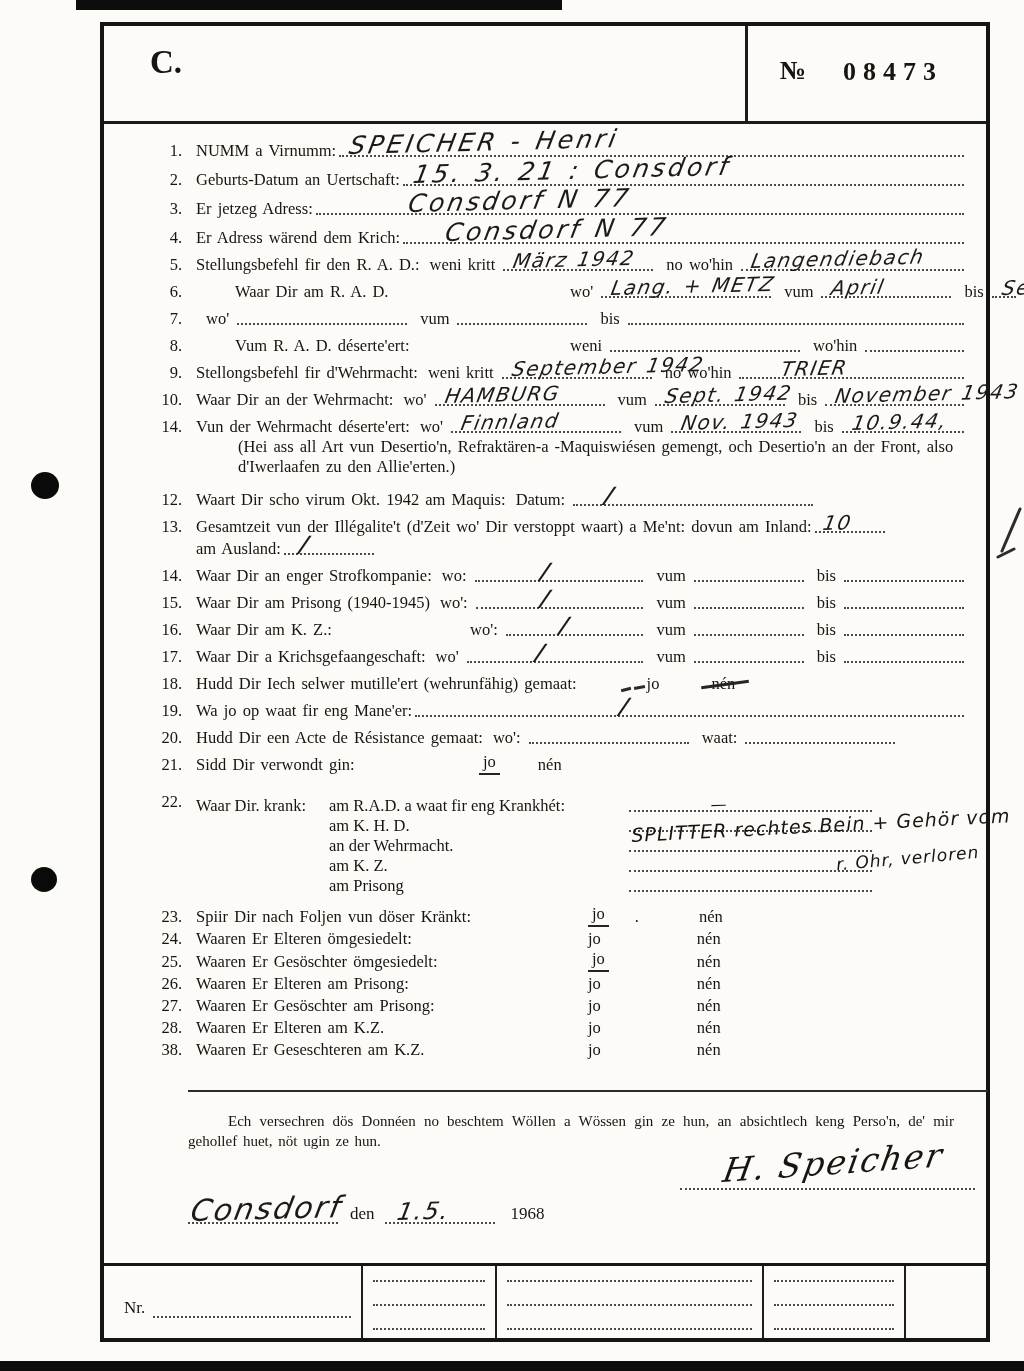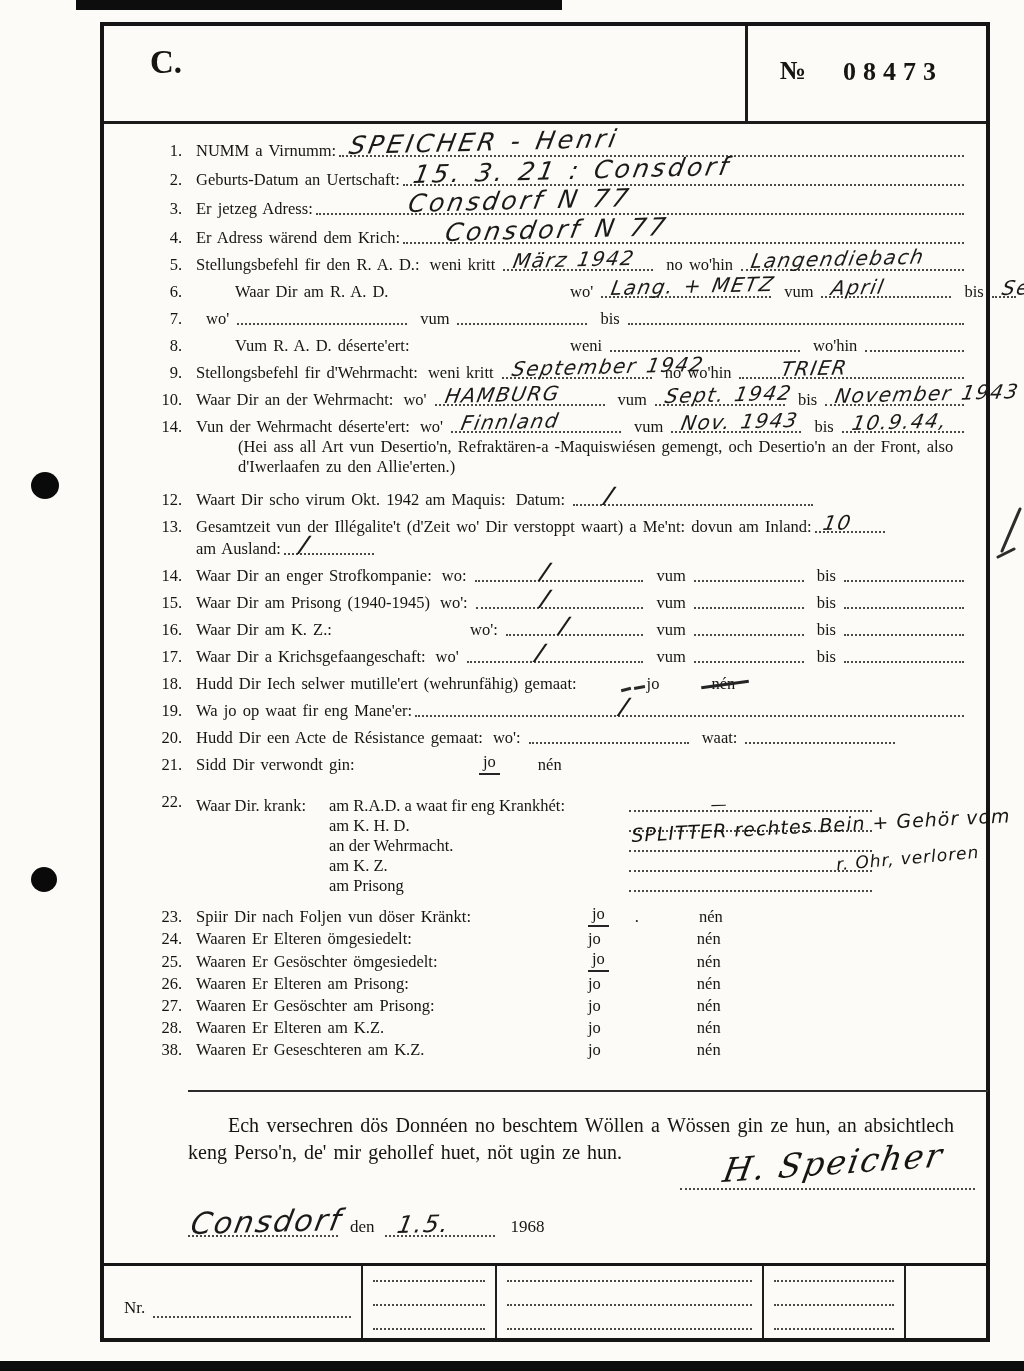--- a/index.html
+++ b/index.html
@@ -83,21 +83,21 @@
   .r22-dots { flex:0 0 243px; border-bottom:2px dotted #4c4a46; height:5px; margin:0 0 4px 0; position:relative; }
   .splitter1 { position:absolute; left:436px; top:32px; white-space:nowrap;
     font-family:"DejaVu Sans", sans-serif; font-style:italic; font-size:19px; letter-spacing:1px;
     transform:rotate(-3deg); transform-origin:left bottom; }
   .splitter2 { position:absolute; left:640px; top:56px; white-space:nowrap;
     font-family:"DejaVu Sans", sans-serif; font-style:italic; font-size:17px; letter-spacing:1px;
     transform:rotate(-5deg); }
 
   
   .sep-line { margin:30px 0 0 42px; width:800px; border-top:2px solid #2b2b2b; }
-  .decl { margin:20px 16px 0 42px; font-size:20px; line-height:1.32; text-indent:40px; text-align:justify; word-spacing:2px; }
+  .decl { margin:20px 16px 0 42px; font-size:15px; line-height:1.32; text-indent:40px; text-align:justify; word-spacing:2px; }
   .signoff { display:flex; align-items:flex-end; margin:52px 0 0 42px; font-size:17px; }
   .place-dots { flex:0 0 150px; border-bottom:2px dotted #4c4a46; height:5px; position:relative; }
   .place-dots .hw { font-size:30px; letter-spacing:2px; bottom:-6px; left:0; }
   .den { margin:0 10px 0 12px; }
   .date-dots { flex:0 0 110px; border-bottom:2px dotted #4c4a46; height:5px; position:relative; }
   .date-dots .hw { font-size:24px; left:10px; }
   .year { margin-left:16px; }
   .sig-block { position:absolute; right:6px; top:1158px; width:300px; }
   .sig-line { border-bottom:2px dotted #4c4a46; height:4px; width:295px; }
   .sig-name { position:absolute; left:40px; bottom:0px; white-space:nowrap;

